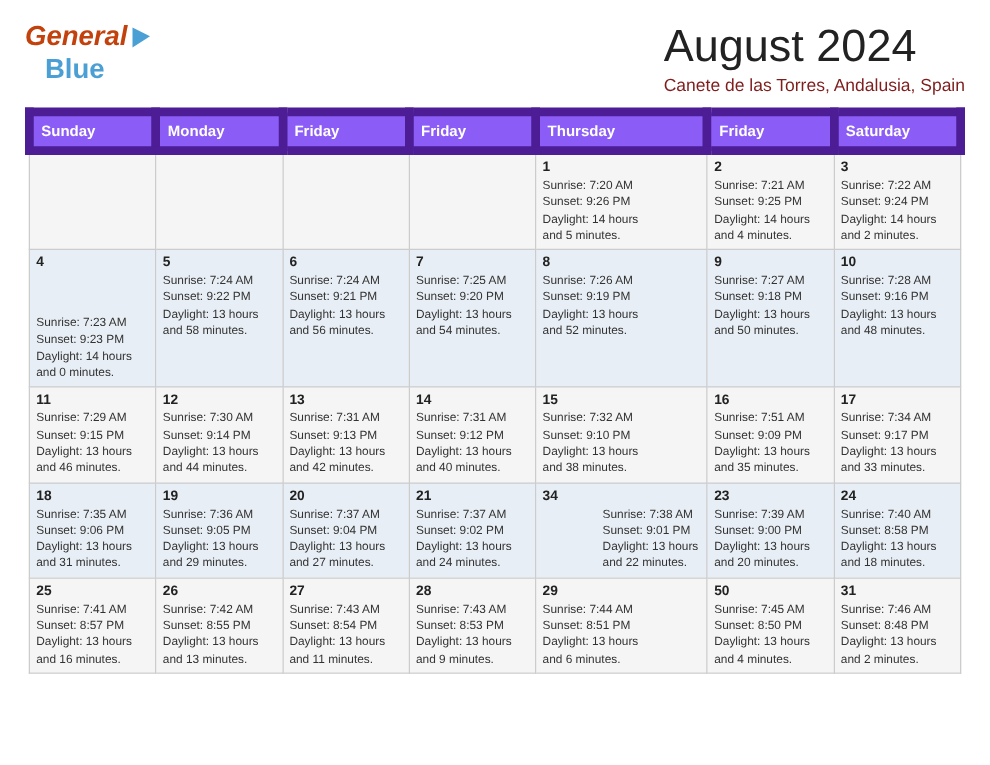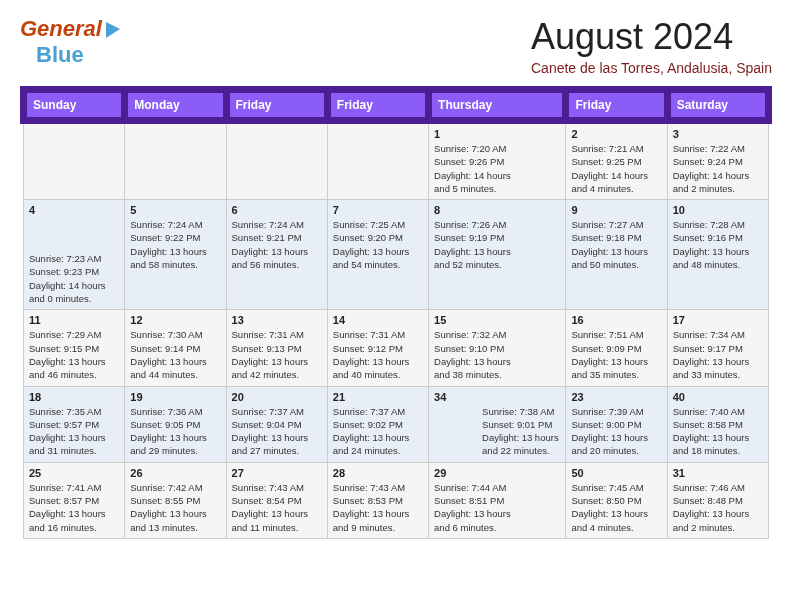--- a/index.html
+++ b/index.html
@@ -181,21 +181,21 @@
             <div class="day-info" style="white-space: pre-line;">Sunrise: 7:34 AM
 Sunset: 9:17 PM
 Daylight: 13 hours
 and 33 minutes.</div>
           </td>
         </tr>
         <tr>
           <td>
             <span class="day-num">18</span>
             <div class="day-info" style="white-space: pre-line;">Sunrise: 7:35 AM
-Sunset: 9:57 PM
+Sunset: 9:06 PM
 Daylight: 13 hours
 and 31 minutes.</div>
           </td>
           <td>
             <span class="day-num">19</span>
             <div class="day-info" style="white-space: pre-line;">Sunrise: 7:36 AM
 Sunset: 9:05 PM
 Daylight: 13 hours
 and 29 minutes.</div>
           </td>
@@ -221,21 +221,21 @@
 and 22 minutes.</div>
           </td>
           <td>
             <span class="day-num">23</span>
             <div class="day-info" style="white-space: pre-line;">Sunrise: 7:39 AM
 Sunset: 9:00 PM
 Daylight: 13 hours
 and 20 minutes.</div>
           </td>
           <td>
-            <span class="day-num">40</span>
+            <span class="day-num">24</span>
             <div class="day-info" style="white-space: pre-line;">Sunrise: 7:40 AM
 Sunset: 8:58 PM
 Daylight: 13 hours
 and 18 minutes.</div>
           </td>
         </tr>
         <tr>
           <td>
             <span class="day-num">25</span>
             <div class="day-info" style="white-space: pre-line;">Sunrise: 7:41 AM

